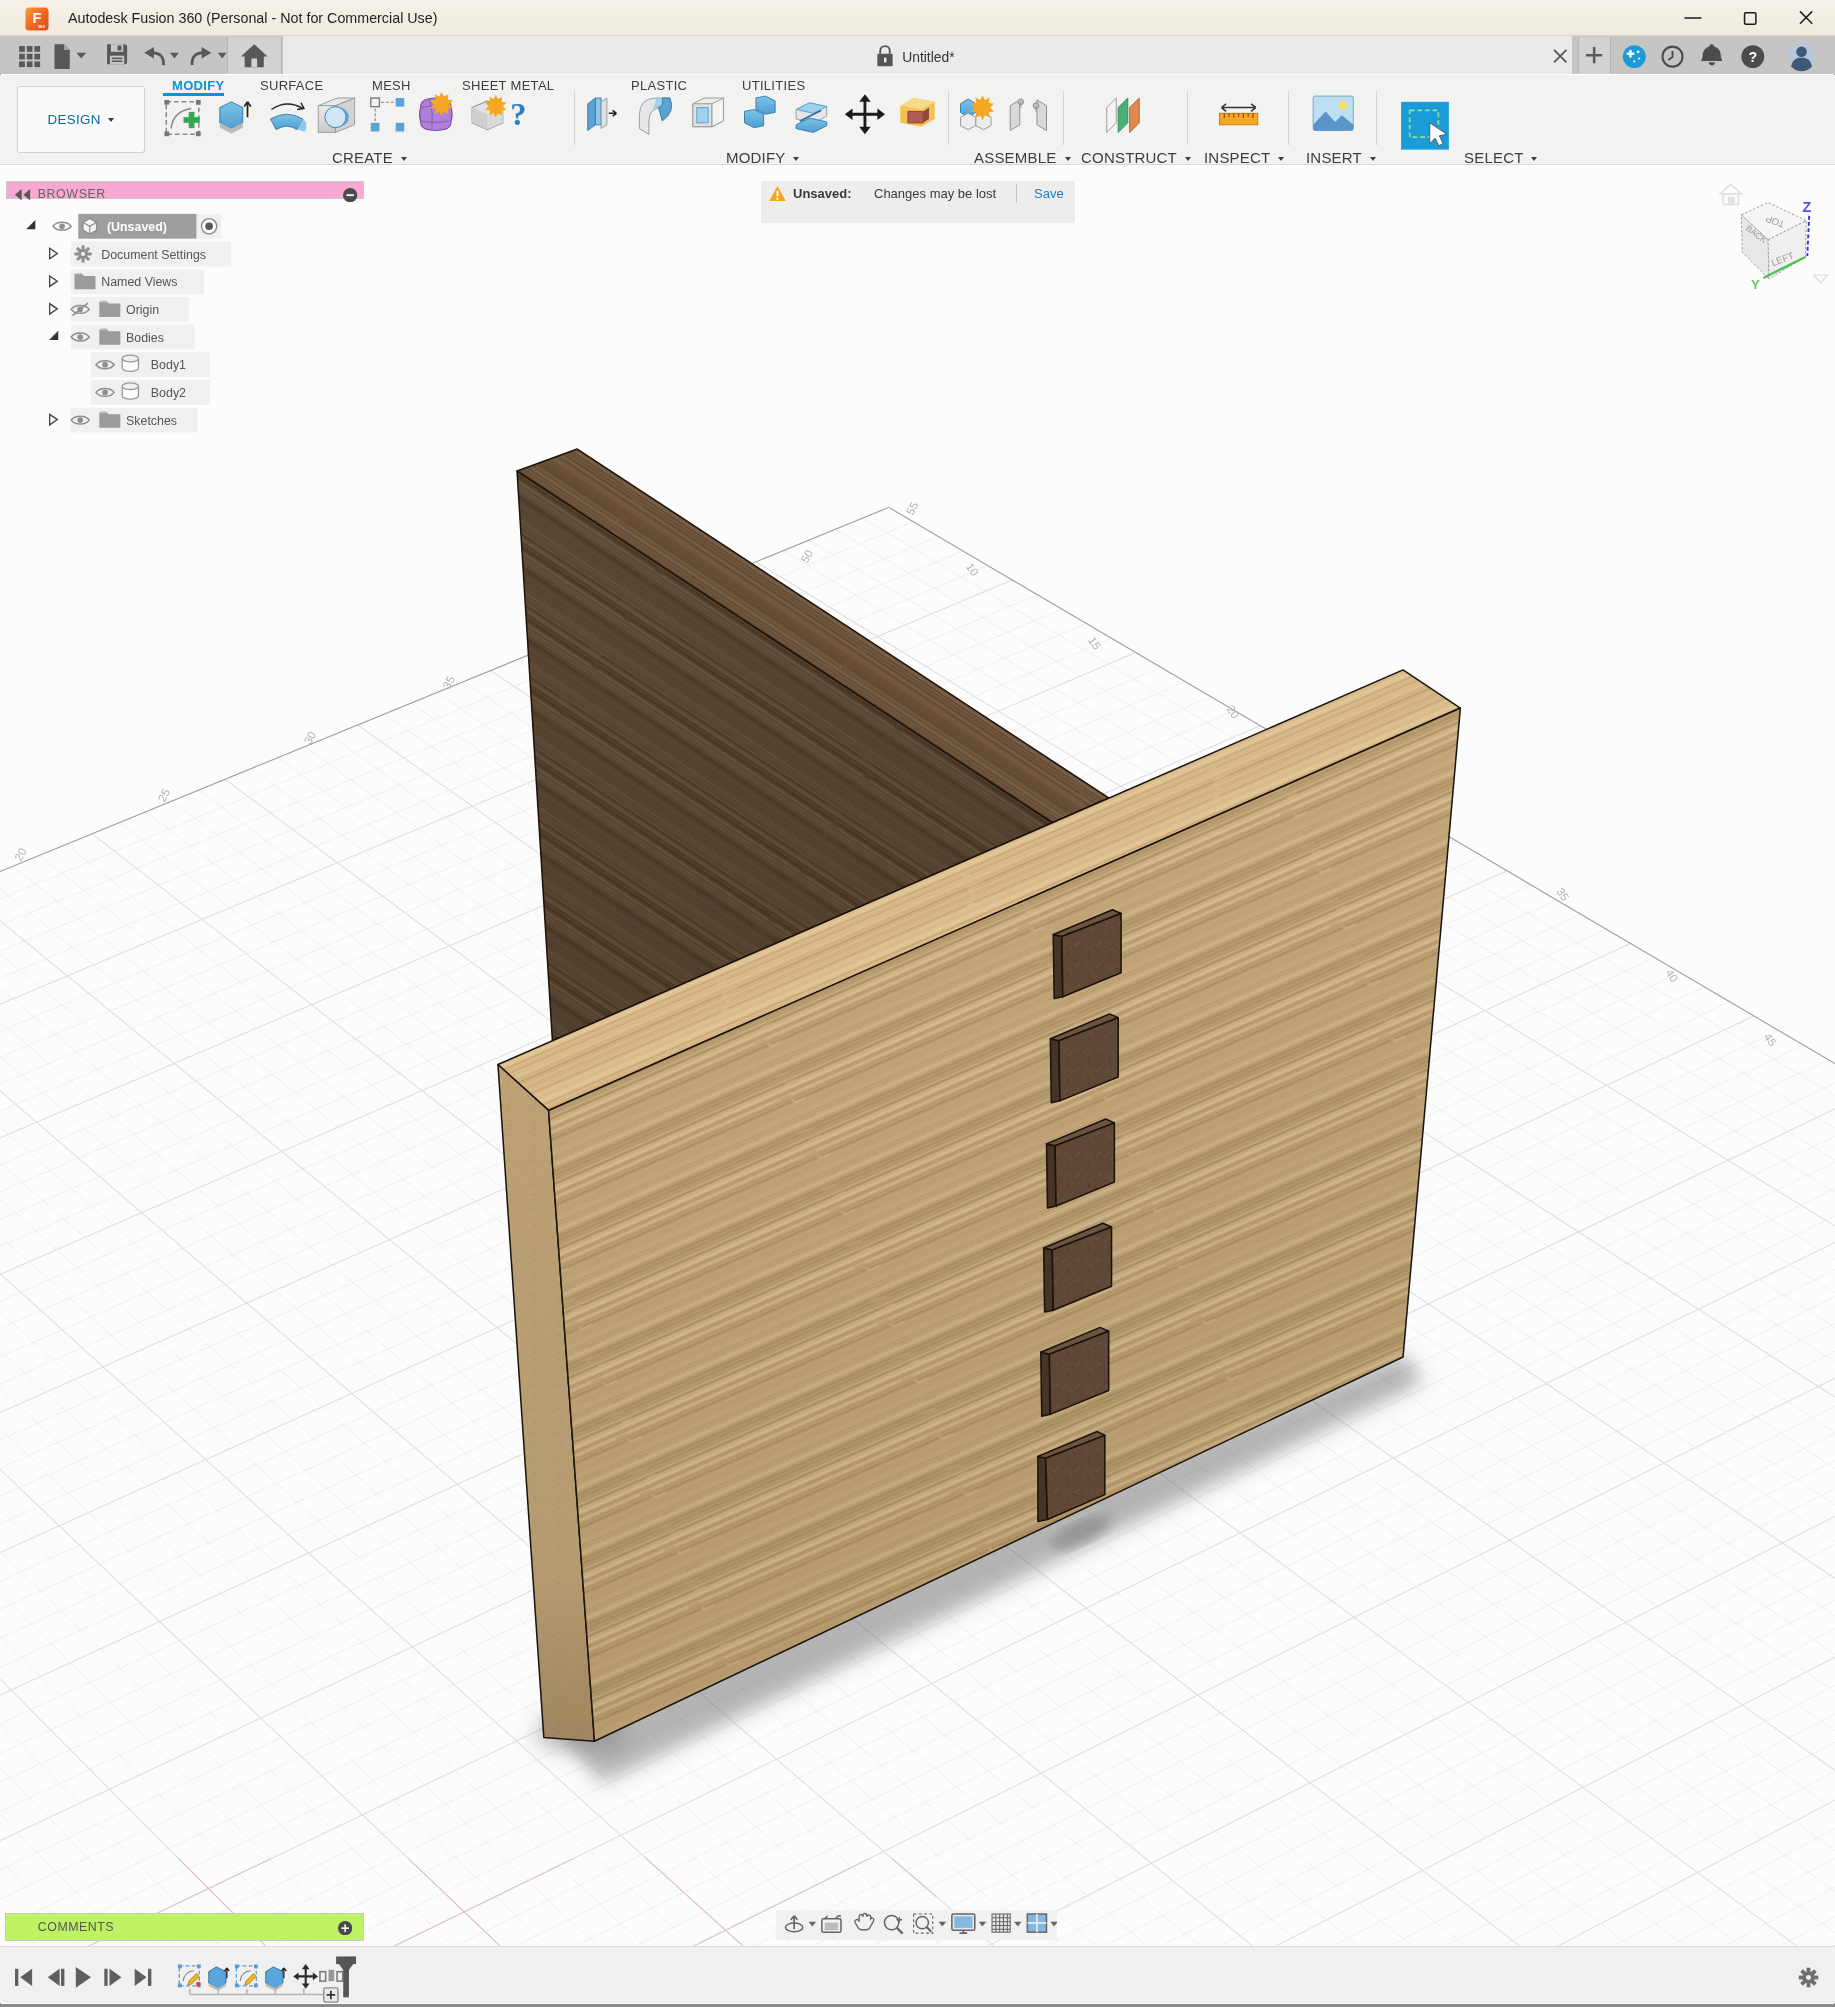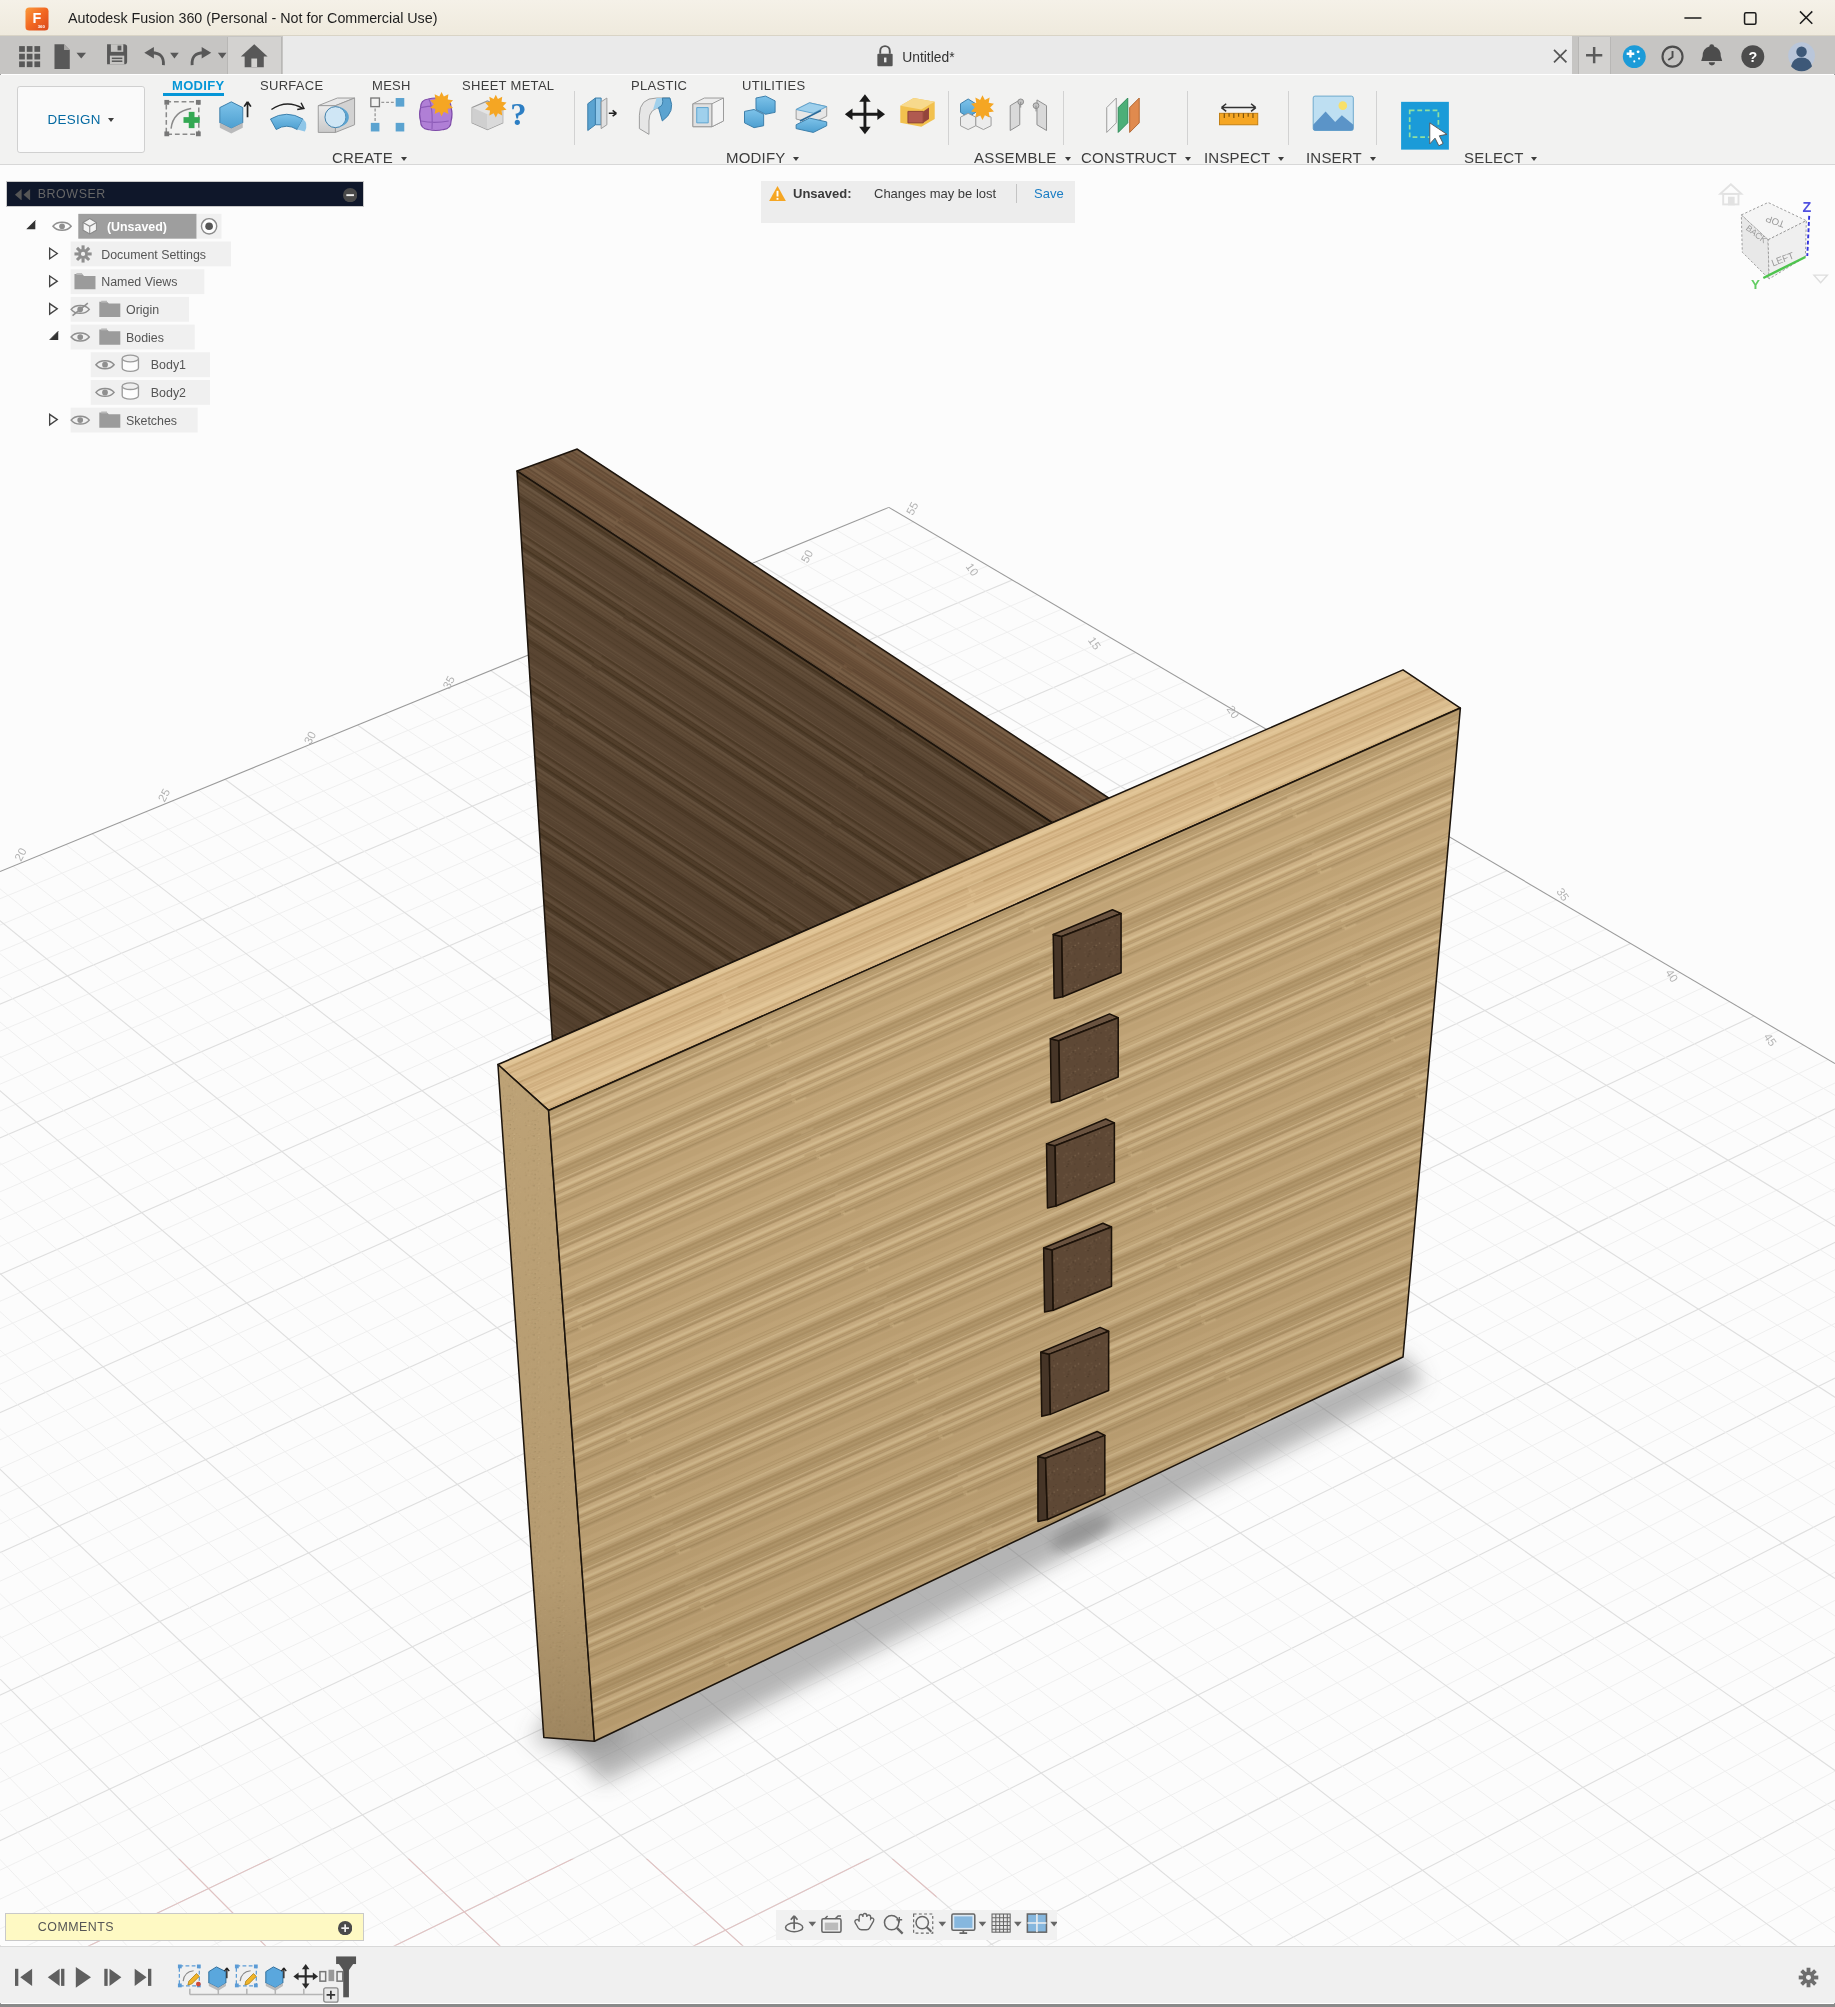--- a/index.html
+++ b/index.html
@@ -17,25 +17,25 @@
 
 #ribbon{left:0;top:75px;width:1835px;height:90px;background:#f2f2f1;border-bottom:1px solid #d7d7d7}
 #design{left:17px;top:86px;width:128px;height:67px;background:#fafafa;border:1px solid #d0d0d0;border-radius:2.9px;
   font-size:13.4px;color:#0369a1;text-align:center;line-height:65px;letter-spacing:0.3px}
 .rtab{top:78px;font-size:13px;color:#3d3d3d;letter-spacing:0.3px}
 .rtab.sel{color:#0696d7;font-weight:bold}
 .rlbl{top:149px;font-size:15px;color:#3d3d3d;letter-spacing:0.2px}
 .rsep{top:91px;width:1px;height:54px;background:#d2d2d2}
 .car{display:inline-block;width:0;height:0;border-left:3.8px solid transparent;border-right:3.8px solid transparent;border-top:4.8px solid #3d3d3d;vertical-align:1.9px;margin-left:3.8px}
 
-#bheader{left:5.7px;top:181px;width:358px;height:26px;background:#0f172a;border:1px solid #c9c9c9;
+#bheader{left:5.7px;top:181px;width:358px;height:18px;background:#f9a8d4;border:1px solid #c9c9c9;
   font-size:12.4px;color:#666;letter-spacing:0.6px;line-height:24px}
 
 #warn{left:761px;top:181px;width:314px;height:42px;background:#ededed;font-size:13px;line-height:25px;color:#3a3a3a}
-#comments{left:4.8px;top:1913px;width:359px;height:28px;background:#fef9c3;border:1px solid #c9c9c9;
+#comments{left:4.8px;top:1913px;width:359px;height:28px;background:#bef264;border:1px solid #c9c9c9;
   font-size:12.4px;color:#555;letter-spacing:0.5px;line-height:26px}
 #navbar{left:776px;top:1910px;width:281px;height:30px;background:#f1f1f1}
 #timeline{left:0;top:1946px;width:1835px;height:57px;background:#f0f0f0;border-top:1px solid #d9d9d9}
 #botstrip{left:0;top:2004px;width:1835px;height:3.8px;background:#8a8a8a}
 </style></head><body>
 <div id="win">
 <svg class="abs" style="left:0;top:164px" width="1835" height="1782" viewBox="0 172 1920 1864">
       <rect x="0" y="172" width="1920" height="1864" fill="#fcfcfc"></rect>
       <defs>
         <pattern id="ogF" patternUnits="userSpaceOnUse" width="300" height="64" patternTransform="rotate(-23.6)">

